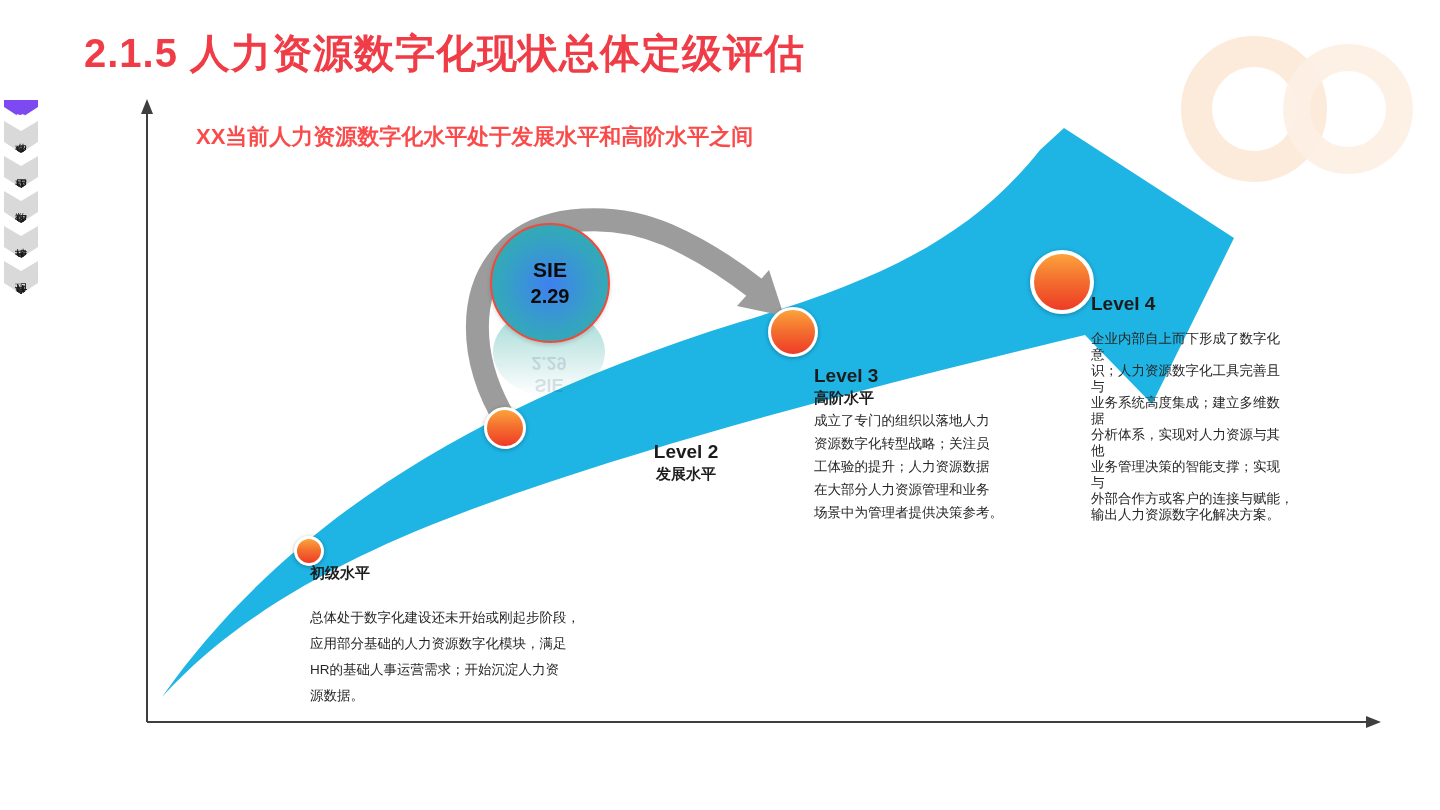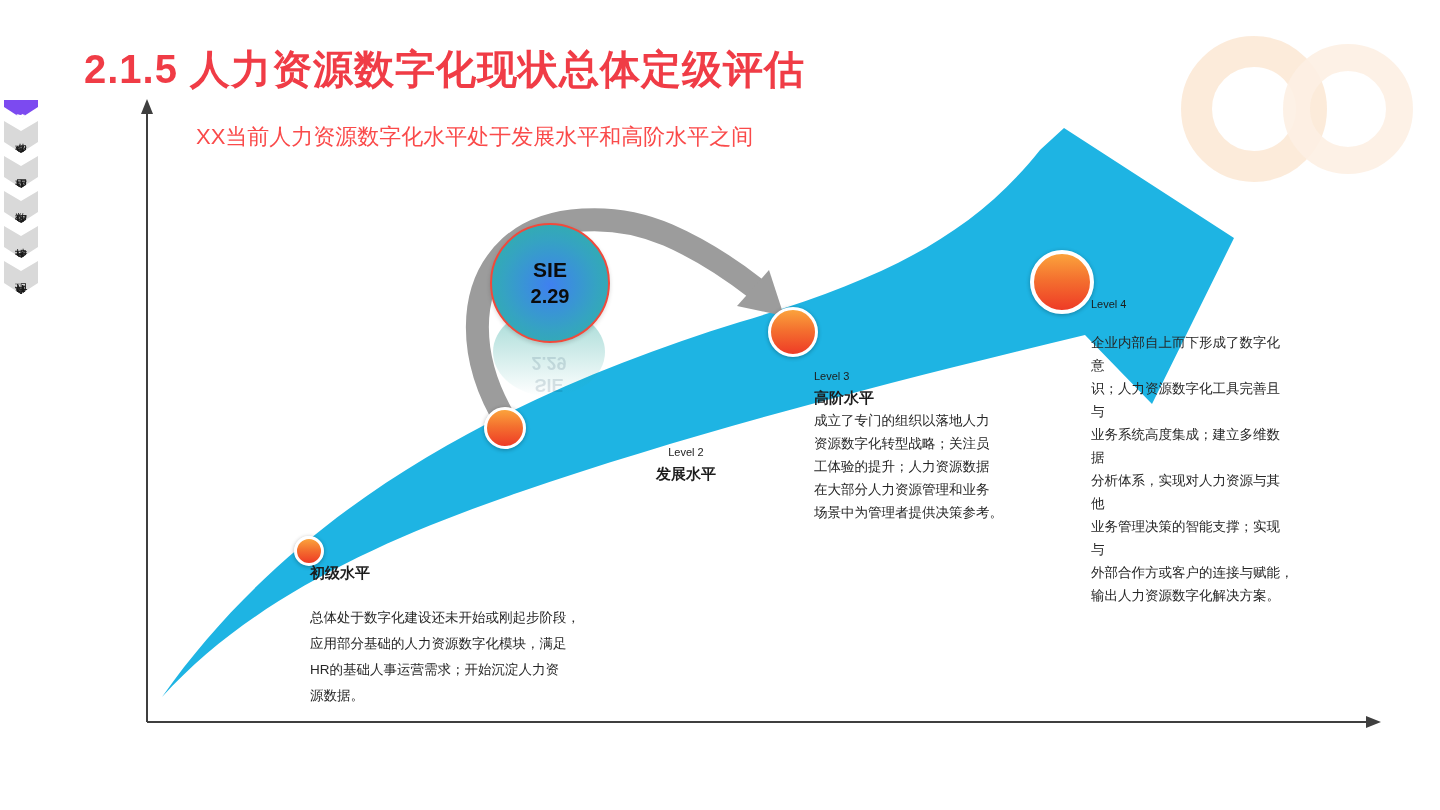--- a/index.html
+++ b/index.html
@@ -1,22 +1,22 @@
 <!DOCTYPE html>
 <html><head>
 <meta charset="utf-8">
 <style>
   html,body{margin:0;padding:0;background:#fff;}
   body{width:1440px;height:810px;position:relative;overflow:hidden;
        font-family:"Liberation Sans","DejaVu Sans",sans-serif;}
   .abs{position:absolute;}
 
   
-  #page-title{left:84px;top:42px;font-size:40px;font-weight:800;color:#f03c46;letter-spacing:1px;white-space:nowrap;}
-  #section-subtitle{left:196px;top:122px;font-size:22px;font-weight:400;color:#fa4a4a;white-space:nowrap;}
+  #page-title{left:84px;top:26px;font-size:40px;font-weight:800;color:#f03c46;letter-spacing:1px;white-space:nowrap;}
+  #section-subtitle{left:196px;top:122px;font-size:22px;font-weight:700;color:#fa4a4a;white-space:nowrap;}
 
   
   #sidebar{left:4px;top:100px;width:34px;display:flex;flex-direction:column;gap:3px;}
   .side-item{width:34px;display:flex;align-items:center;justify-content:center;
              background:#d9d9d9;color:#1a1a1a;
              clip-path:polygon(0 0,50% 10px,100% 0,100% calc(100% - 11px),50% 100%,0 calc(100% - 11px));
              padding:12px 0 14px 0;box-sizing:border-box;cursor:pointer;}
   .side-item.first{clip-path:polygon(0 0,100% 0,100% calc(100% - 11px),50% 100%,0 calc(100% - 11px));padding-top:4px;}
   .side-item.active{background:#7c4af0;color:#fff;font-weight:700;}
   .side-item span{writing-mode:vertical-rl;text-orientation:upright;font-size:12.5px;letter-spacing:1px;line-height:1;}
@@ -44,27 +44,27 @@
   
   .marker{border-radius:50%;background:linear-gradient(180deg,#fba33c 0%,#f4712f 45%,#ee3b26 100%);
           border:3px solid #fff;box-shadow:0 1px 4px rgba(0,0,0,.3);box-sizing:border-box;}
   #marker-1{left:294px;top:536px;width:30px;height:30px;}
   #marker-2{left:484px;top:407px;width:42px;height:42px;}
   #marker-3{left:768px;top:307px;width:50px;height:50px;}
   #marker-4{left:1030px;top:250px;width:64px;height:64px;border-width:4px;}
 
   
   .level-card{color:#1c1c1c;}
-  .level-name{font-size:11px;font-weight:400;line-height:22px;}
+  .level-name{font-size:19px;font-weight:700;line-height:22px;}
   .level-grade{font-size:15px;font-weight:800;line-height:22px;}
   .level-desc{font-size:13.5px;color:#262626;white-space:pre-line;}
   #card-1{left:310px;top:562px;width:292px;} #card-1 .level-desc{margin-top:21px;line-height:26px;}
   #card-2{left:556px;top:441px;width:260px;text-align:center;} #card-2 .level-desc{margin-top:15px;line-height:21px;}
   #card-3{left:814px;top:365px;width:200px;} #card-3 .level-desc{line-height:23px;}
-  #card-4{left:1091px;top:293px;width:230px;} #card-4 .level-desc{margin-top:16px;line-height:23px;}
+  #card-4{left:1091px;top:293px;width:230px;} #card-4 .level-desc{margin-top:16px;line-height:16px;}
 </style>
 </head>
 <body>
 
 <div class="abs ring" id="ring-left"></div>
 <div class="abs ring" id="ring-right"></div>
 
 <svg id="diagram" class="abs" viewBox="0 0 1440 810">
   <defs>
     <linearGradient id="reflFade" x1="0" y1="0" x2="0" y2="1">

